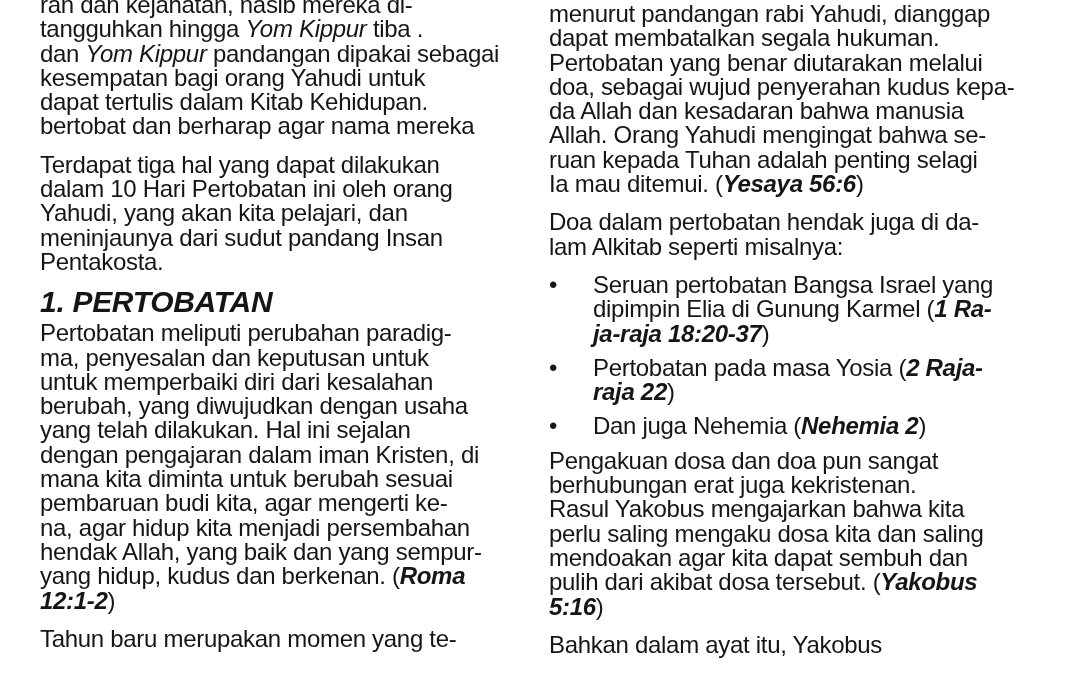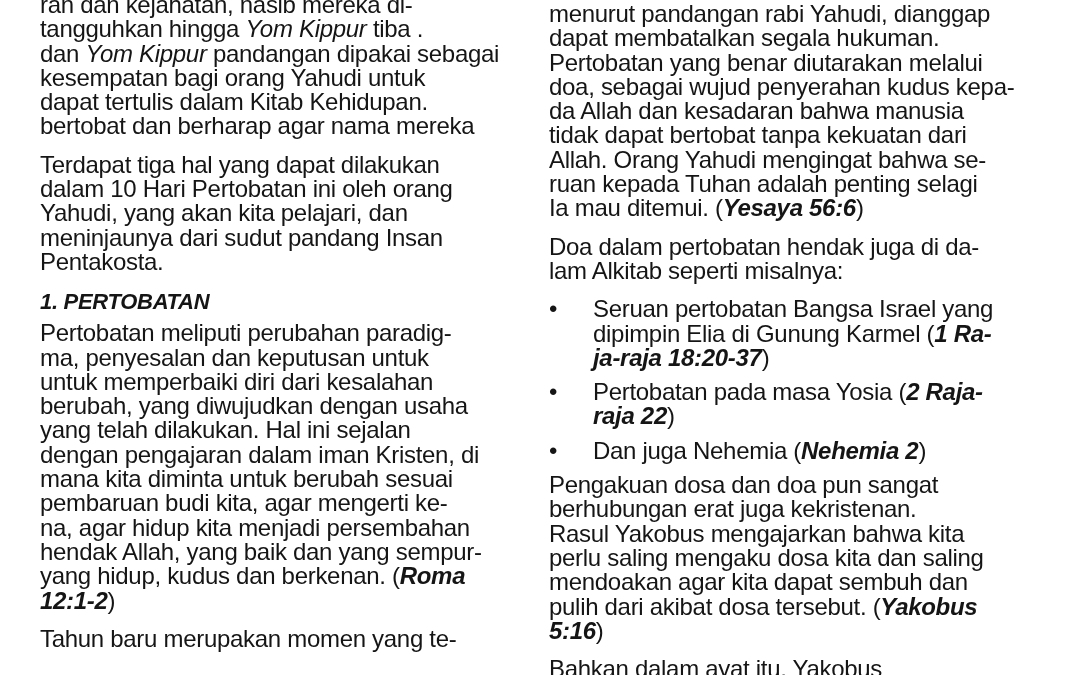--- a/index.html
+++ b/index.html
@@ -10,21 +10,21 @@
     position: relative;
     font-family: "Liberation Sans", sans-serif;
     color: #151515;
   }
   .column { position: absolute; top: 0; }
   #col-left  { left: 40px;  top: -7px; width: 500px; }
   #col-right { left: 549px; top: 2px;  width: 505px; }
 
   .para    { margin: 0 0 14px 0; }
   .heading { margin: 12px 0 6px 0; }
-  .heading .line { font-size: 22px; line-height: 27px; font-weight: bold; }
+  .heading .line { font-size: 30px; line-height: 27px; font-weight: bold; }
 
   .line {
     font-size: 24px;
     line-height: 24.3px;
     white-space: nowrap;
     letter-spacing: -0.3px;
   }
   .b { font-weight: bold; font-style: italic; }
   .i { font-style: italic; }
 
@@ -76,21 +76,20 @@
       <div class="line"><span class="">Tahun baru merupakan momen yang te-</span></div>
     </div>
   </div>
 <div class="column" id="col-right">
     <div class="para">
       <div class="line"><span class="">menurut pandangan rabi Yahudi, dianggap</span></div>
       <div class="line"><span class="">dapat membatalkan segala hukuman.</span></div>
       <div class="line"><span class="">Pertobatan yang benar diutarakan melalui</span></div>
       <div class="line"><span class="">doa, sebagai wujud penyerahan kudus kepa-</span></div>
       <div class="line"><span class="">da Allah dan kesadaran bahwa manusia</span></div>
-      <div class="line"><span class="">tidak dapat bertobat tanpa kekuatan dari</span></div>
       <div class="line"><span class="">Allah. Orang Yahudi mengingat bahwa se-</span></div>
       <div class="line"><span class="">ruan kepada Tuhan adalah penting selagi</span></div>
       <div class="line"><span class="">Ia mau ditemui. (</span><span class="b ">Yesaya 56:6</span><span class="">)</span></div>
     </div>
     <div class="para">
       <div class="line"><span class="">Doa dalam pertobatan hendak juga di da-</span></div>
       <div class="line"><span class="">lam Alkitab seperti misalnya:</span></div>
     </div>
     <div class="bullet-list">
       <div class="bullet-item">

